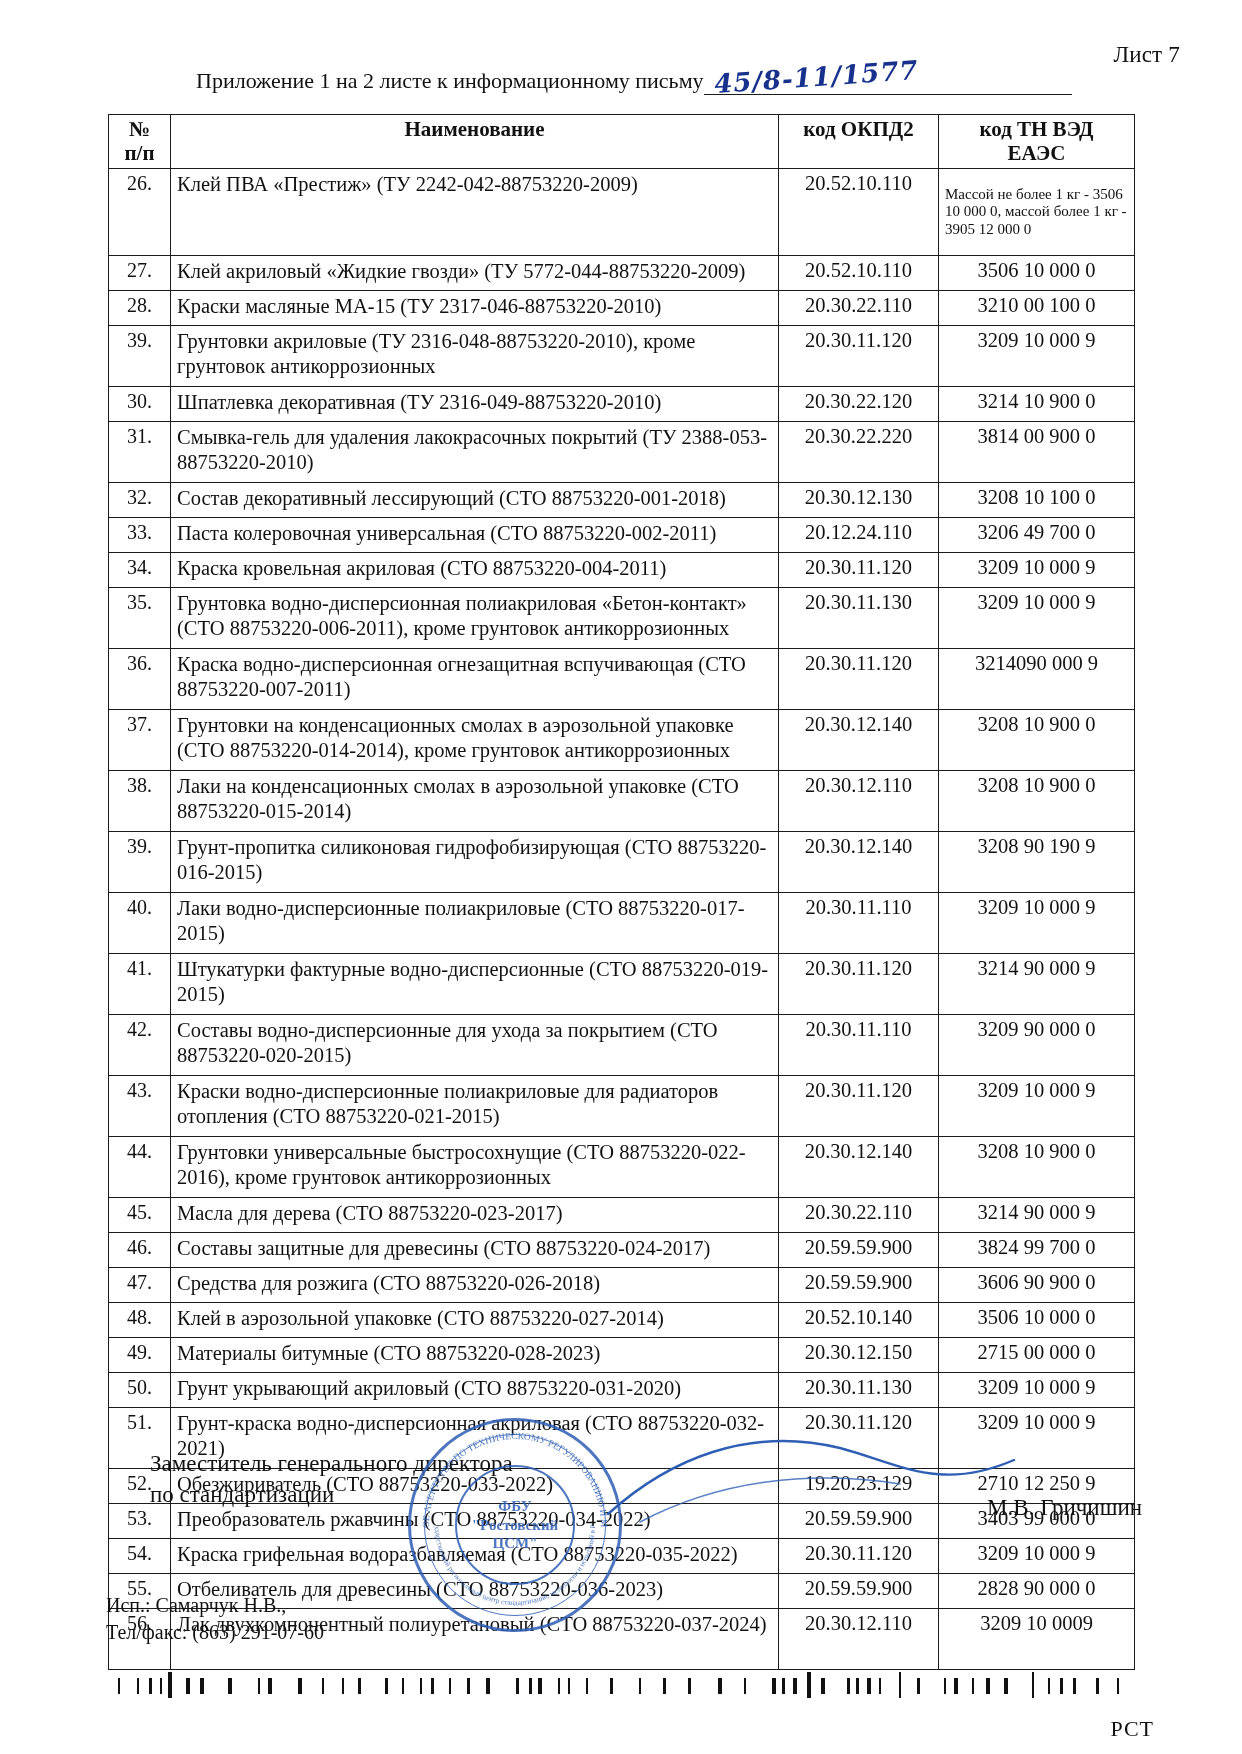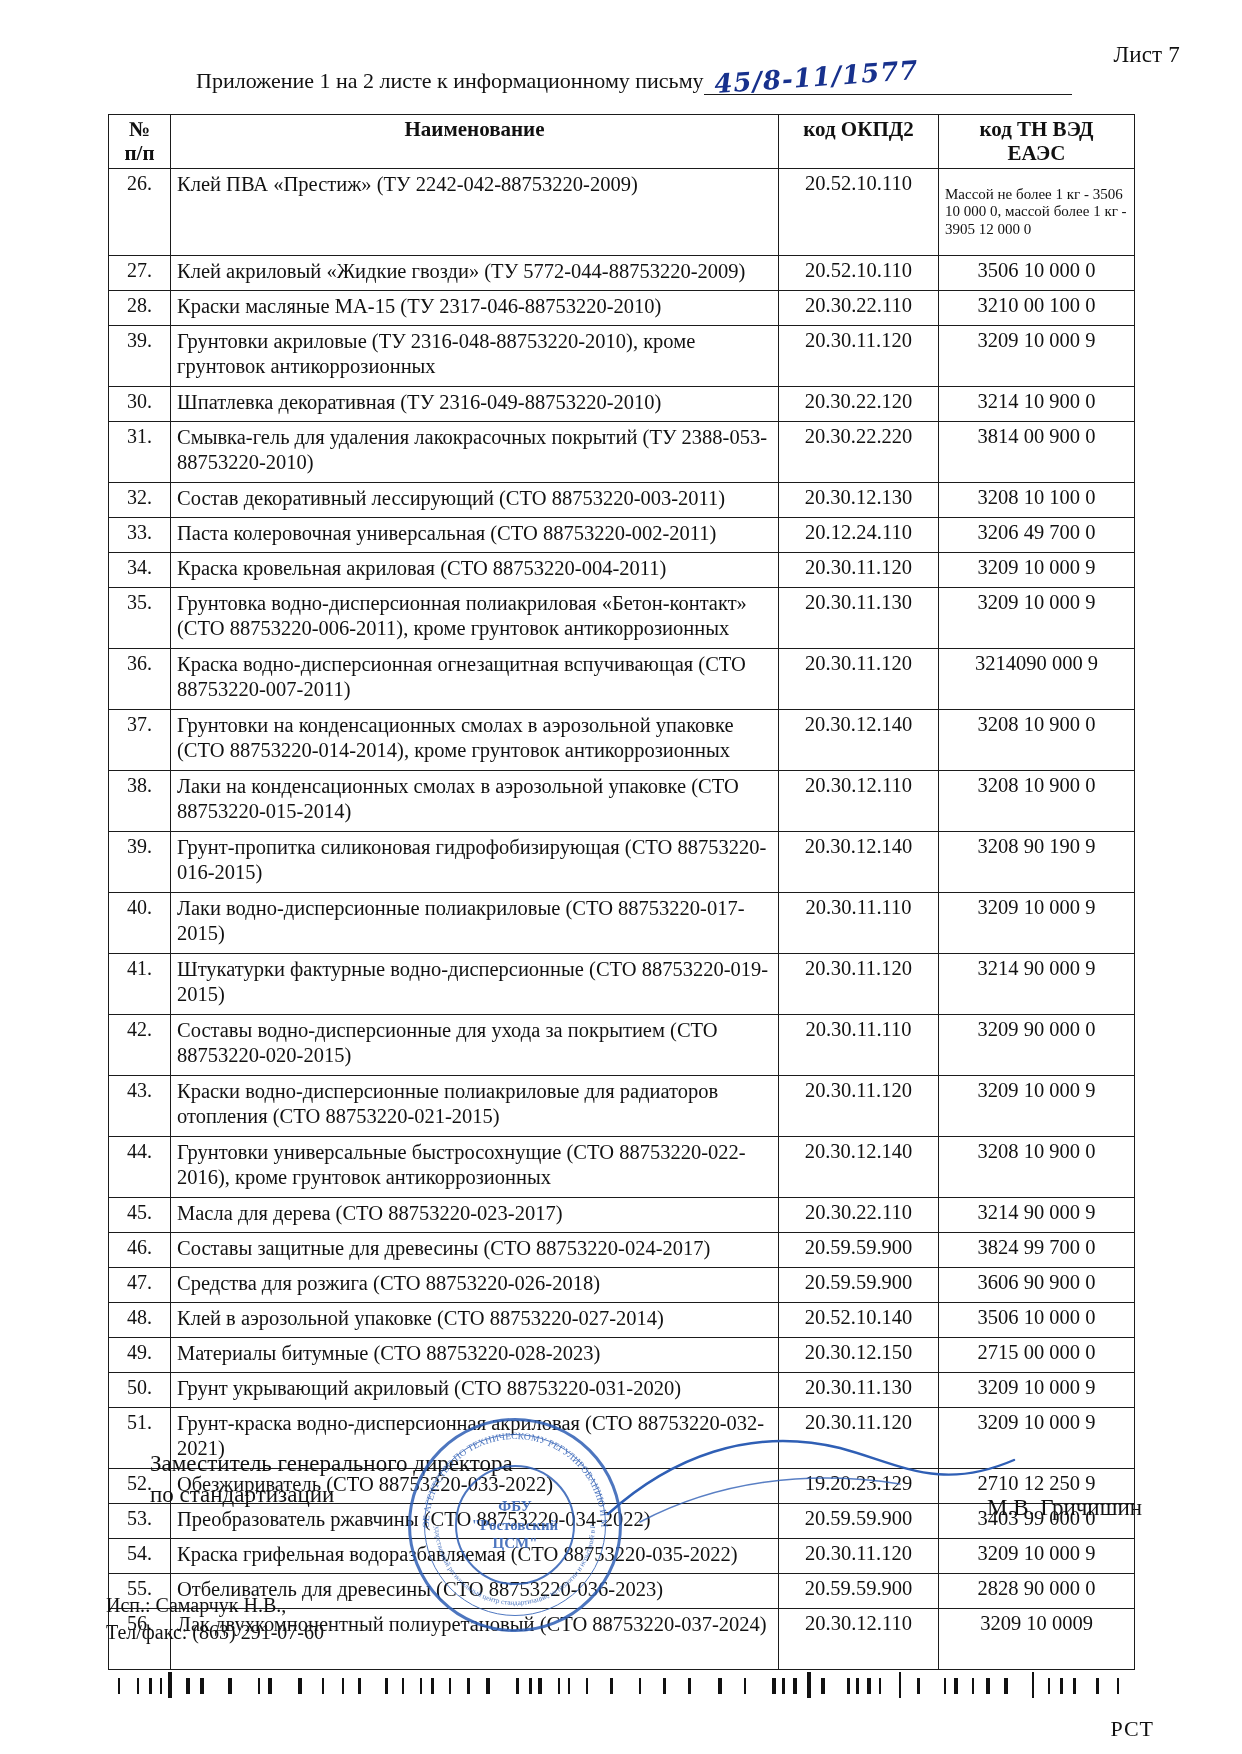--- a/index.html
+++ b/index.html
@@ -268,21 +268,21 @@
           <td class="code">3214 10 900 0</td>
         </tr>
         <tr class="r2">
           <td class="num">31.</td>
           <td class="name">Смывка-гель для удаления лакокрасочных покрытий (ТУ 2388-053-88753220-2010)</td>
           <td class="code">20.30.22.220</td>
           <td class="code">3814 00 900 0</td>
         </tr>
         <tr class="r1">
           <td class="num">32.</td>
-          <td class="name">Состав декоративный лессирующий (СТО 88753220-003-2011)</td>
+          <td class="name">Состав декоративный лессирующий (СТО 88753220-001-2018)</td>
           <td class="code">20.30.12.130</td>
           <td class="code">3208 10 100 0</td>
         </tr>
         <tr class="r1">
           <td class="num">33.</td>
           <td class="name">Паста колеровочная универсальная (СТО 88753220-002-2011)</td>
           <td class="code">20.12.24.110</td>
           <td class="code">3206 49 700 0</td>
         </tr>
         <tr class="r1">

